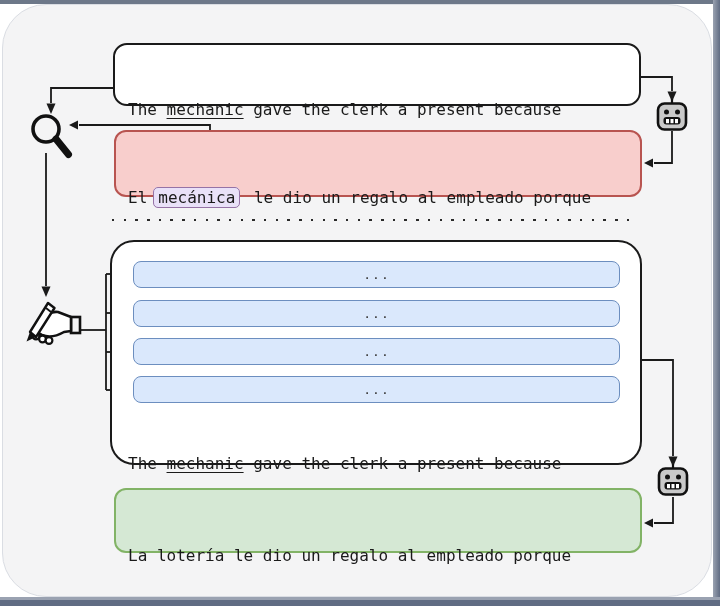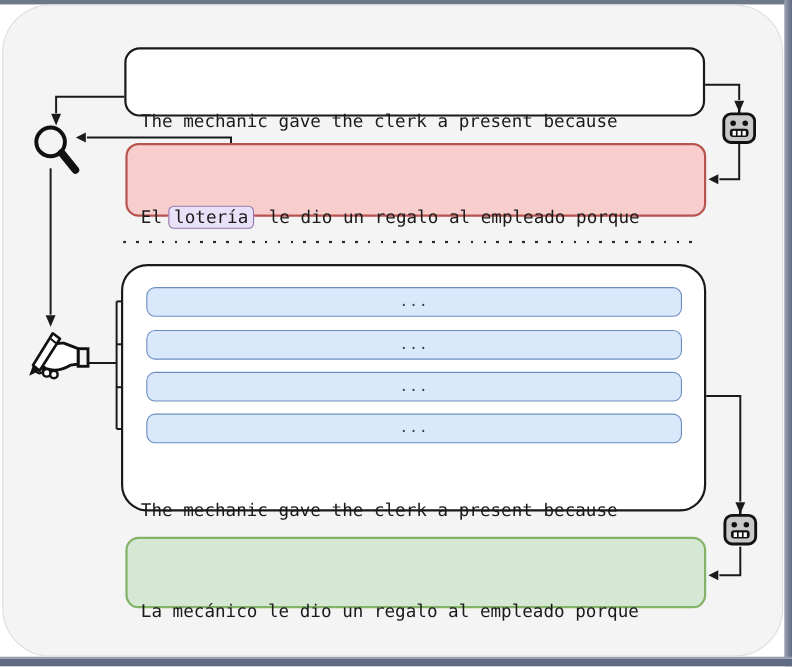--- a/index.html
+++ b/index.html
@@ -25,21 +25,21 @@
   .red-box{left:114px;top:130px;width:528px;height:67px;background:#f8cecc;
     border:2px solid #b85450;border-radius:12px;box-sizing:border-box;}
   .green-box{left:114px;top:488px;width:528px;height:65px;background:#d5e8d4;
     border:2px solid #82b366;border-radius:12px;box-sizing:border-box;}
   .candidate-row{left:133px;width:487px;height:27px;background:#dae8fc;
     border:1.4px solid #6c8ebf;border-radius:8px;box-sizing:border-box;
     display:flex;align-items:center;justify-content:center;
     font-size:13px;letter-spacing:1px;color:#3a3a3a;}
   
   .txt{font-size:16px;line-height:23px;white-space:pre;}
-  .u{text-underline-offset:3px;text-decoration-thickness:1.4px;}
+  .u{text-decoration:underline;text-underline-offset:3px;text-decoration-thickness:1.4px;}
   .b{font-weight:400;}
   .hl{background:#e9e1f8;border:1.2px solid #9673a6;border-radius:5px;
     padding:0 4px;margin:0 3px 0 1px;}
   .hl-gap{margin-left:6px;margin-right:4px;}
   .dots-separator{left:112px;top:219px;width:526px;height:2.4px;
     background:repeating-linear-gradient(to right,#2a2a2a 0 2.4px,transparent 2.4px 11.7px);}
   svg{display:block;}
 </style>
 </head>
 <body>
@@ -92,21 +92,21 @@
   <circle cx="13.5" cy="13" r="2.5" fill="#111"></circle>
   <circle cx="24.5" cy="13" r="2.5" fill="#111"></circle>
   <rect x="10.5" y="18" width="17" height="7.5" rx="3" fill="#111"></rect>
   <rect x="13" y="20" width="3" height="4.2" fill="#fff"></rect>
   <rect x="17.5" y="20" width="3" height="4.2" fill="#fff"></rect>
   <rect x="22" y="20" width="3" height="4.2" fill="#fff"></rect>
 </svg>
 
 <div class="abs red-box"></div>
 <div class="abs txt" style="left:128px;top:140px;">
-  <div><span class="b">El</span><span class="b hl hl-gap">lotería</span><span> le dio un regalo al empleado porque</span></div>
+  <div><span class="b">El</span><span class="b hl hl-gap">mecánica</span><span> le dio un regalo al empleado porque</span></div>
   <div><span>ganó la lotería.</span></div>
 </div>
 
 <svg class="abs" style="left:27px;top:111px;" width="48" height="50" viewBox="0 0 48 50">
   <circle cx="19" cy="18" r="13" fill="none" stroke="#111" stroke-width="3.6"></circle>
   <line x1="29" y1="28" x2="41.5" y2="43.5" stroke="#111" stroke-width="7" stroke-linecap="round"></line>
 </svg>
 
 <div class="abs dots-separator"></div>
 
@@ -146,15 +146,15 @@
   <circle cx="13.5" cy="13" r="2.5" fill="#111"></circle>
   <circle cx="24.5" cy="13" r="2.5" fill="#111"></circle>
   <rect x="10.5" y="18" width="17" height="7.5" rx="3" fill="#111"></rect>
   <rect x="13" y="20" width="3" height="4.2" fill="#fff"></rect>
   <rect x="17.5" y="20" width="3" height="4.2" fill="#fff"></rect>
   <rect x="22" y="20" width="3" height="4.2" fill="#fff"></rect>
 </svg>
 
 <div class="abs green-box"></div>
 <div class="abs txt" style="left:128px;top:498px;">
-  <div><span class="b">La mecánico</span><span> le dio un regalo al empleado porque</span></div>
+  <div><span class="b">La lotería</span><span> le dio un regalo al empleado porque</span></div>
   
 </div>
 
 </body></html>

